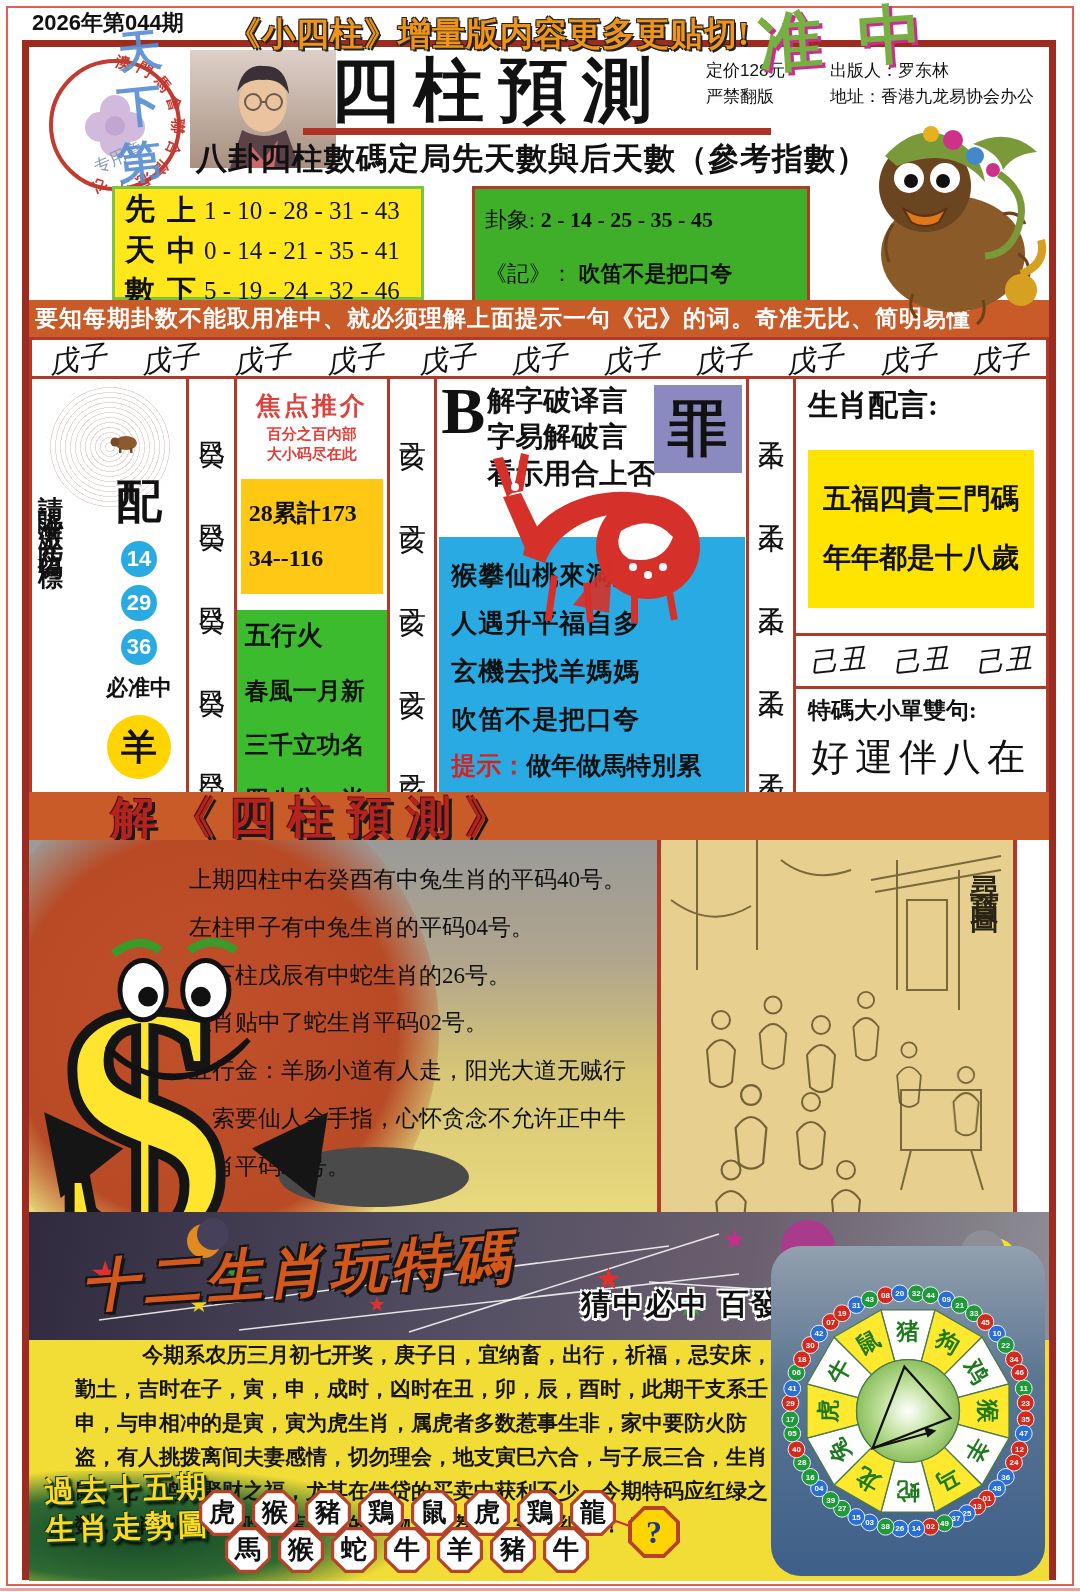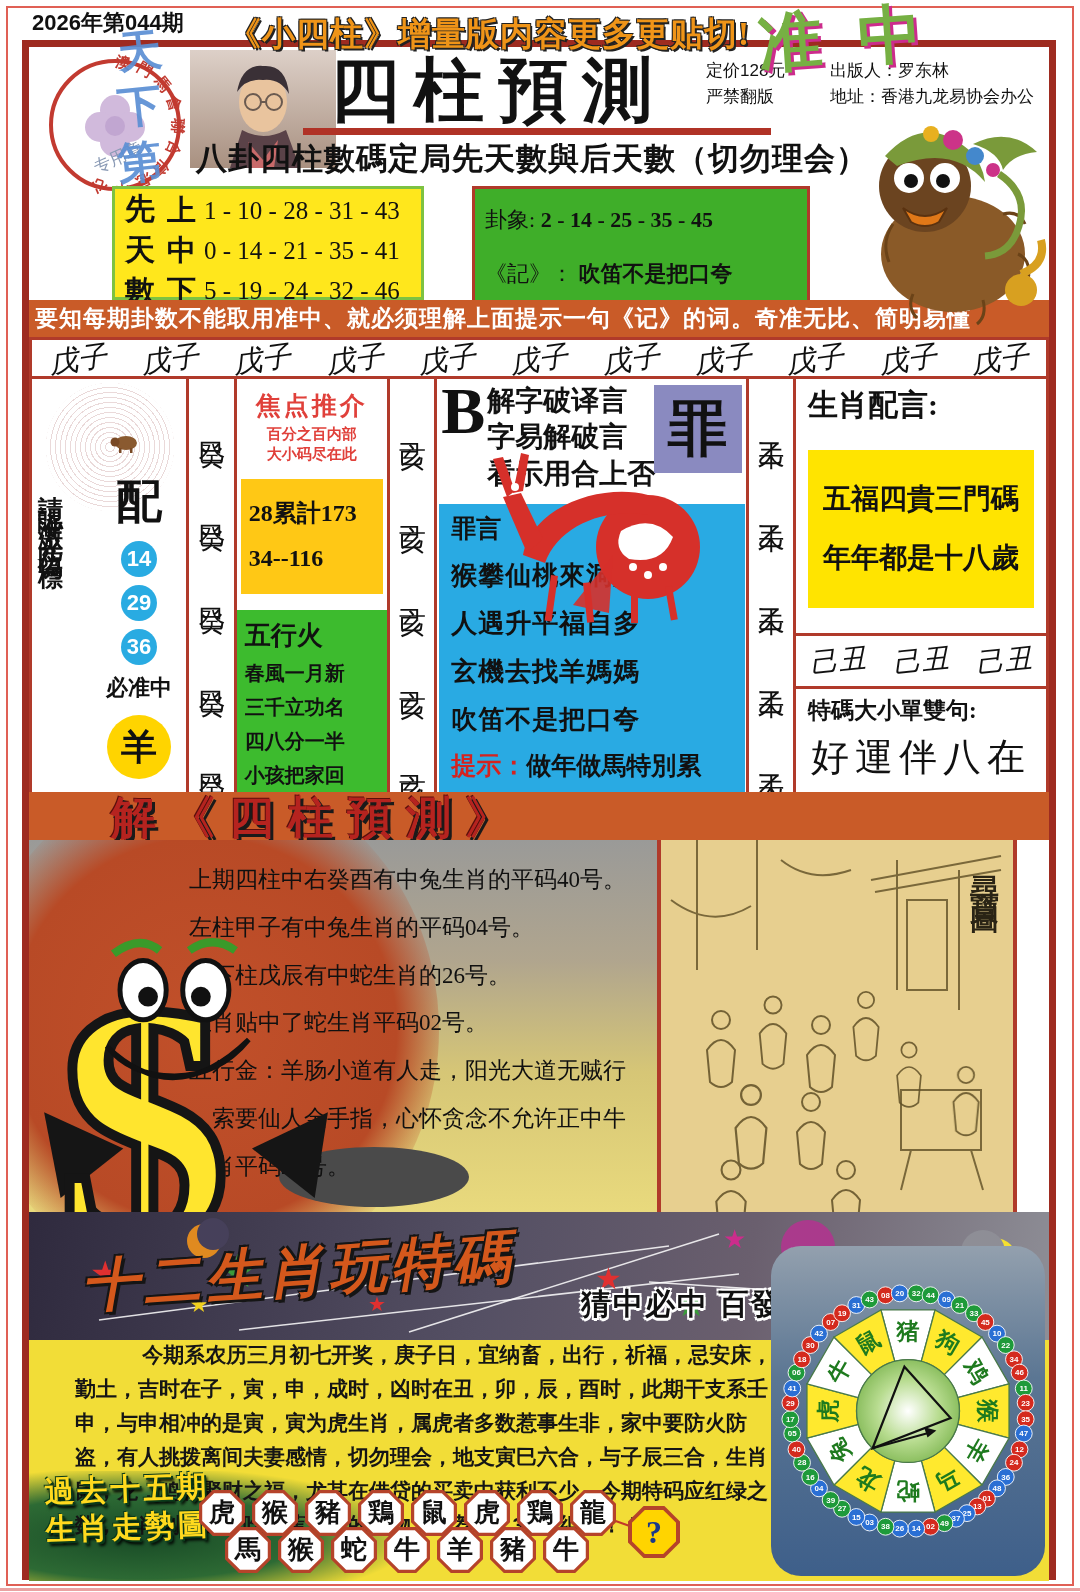--- a/index.html
+++ b/index.html
@@ -64,21 +64,21 @@
   .bizhun{font-size:22px;font-weight:bold;margin-top:8px;}
   .sheep{width:64px;height:64px;border-radius:50%;background:#ffd400;margin:12px auto 0;
          display:flex;align-items:center;justify-content:center;font-size:36px;font-weight:900;}
   .col3{width:152px;text-align:center;padding-top:10px;}
   .focus-title{color:#e0403a;font-size:25px;font-weight:900;letter-spacing:3px;}
   .focus-sub{color:#e0403a;font-size:15px;font-weight:bold;line-height:1.35;margin-top:2px;}
   .focus-yellow{margin:14px auto 0;width:126px;background:#ffc815;text-align:left;padding:12px 8px;
                 font-size:24px;line-height:1.9;font-weight:bold;}
   .focus-green{margin:16px auto 0;width:134px;background:#3dbb2e;text-align:left;padding:8px 8px 10px;}
   .fg-title{font-size:26px;font-weight:bold;}
-  .fg-line{font-size:20px;margin-top:7px;font-weight:bold;}
+  .fg-line{font-size:24px;margin-top:22px;font-weight:bold;}
   .col5{width:312px;}
   .bigB{position:absolute;left:4px;top:-6px;font-size:66px;font-weight:bold;}
   .jiezi{position:absolute;left:50px;top:4px;font-size:28px;font-weight:900;line-height:1.3;}
   .zuibox{position:absolute;right:4px;top:6px;width:88px;height:88px;background:#8a8ac0;
           display:flex;align-items:center;justify-content:center;font-size:60px;font-weight:900;}
   .deer{position:absolute;left:26px;top:56px;width:262px;height:190px;z-index:2;}
   .bluebox{position:absolute;left:2px;bottom:3px;width:282px;background:#29aae3;padding:8px 12px 10px;z-index:1;}
   .bb-title{font-size:25px;font-weight:bold;}
   .bb-line{font-size:26px;font-weight:bold;margin-top:13px;letter-spacing:1px;}
   .bb-hint{margin-top:12px;font-size:25px;font-weight:bold;}
@@ -158,21 +158,21 @@
   <div class="title-bar"></div>
   <div class="zhunzhong">准中</div>
   <div class="pricebox">
     <div>定价128元</div>
     <div>严禁翻版</div>
   </div>
   <div class="pubbox">
     <div>出版人：罗东林</div>
     <div>地址：香港九龙易协会办公</div>
   </div>
-  <div class="subtitle serif">八卦四柱數碼定局先天數與后天數（切勿理会）</div>
+  <div class="subtitle serif">八卦四柱數碼定局先天數與后天數（參考指數）</div>
   <div class="side-banner serif" id="sideBanner">
       <span>天</span>
       <span>下</span>
       <span>第</span>
       <span>一</span>
       <span>報</span>
     </div>
 
   <svg class="stamp" viewBox="0 0 146 146">
     <defs>
@@ -355,21 +355,20 @@
         </g>
         <path d="M158,96 q30,-18 52,6 q-10,28 -44,22 q-16,-10 -8,-28 Z" fill="#fff"></path>
         <g fill="#fff">
             <circle cx="185" cy="140" r="4"></circle>
             <circle cx="200" cy="132" r="4"></circle>
             <circle cx="170" cy="132" r="4"></circle>
           </g>
         <circle cx="52" cy="52" r="4" fill="#fff"></circle>
       </svg>
       <div class="bluebox">
-        <div class="bb-title serif">罪言</div>
         <div id="poemLines">
             <div class="bb-line serif">猴攀仙桃來洞府</div>
             <div class="bb-line serif">人遇升平福自多</div>
             <div class="bb-line serif">玄機去找羊媽媽</div>
             <div class="bb-line serif">吹笛不是把口夸</div>
           </div>
         <div class="bb-hint serif">
           <span class="hl">提示：</span><span>做年做馬特別累</span>
         </div>
       </div>

